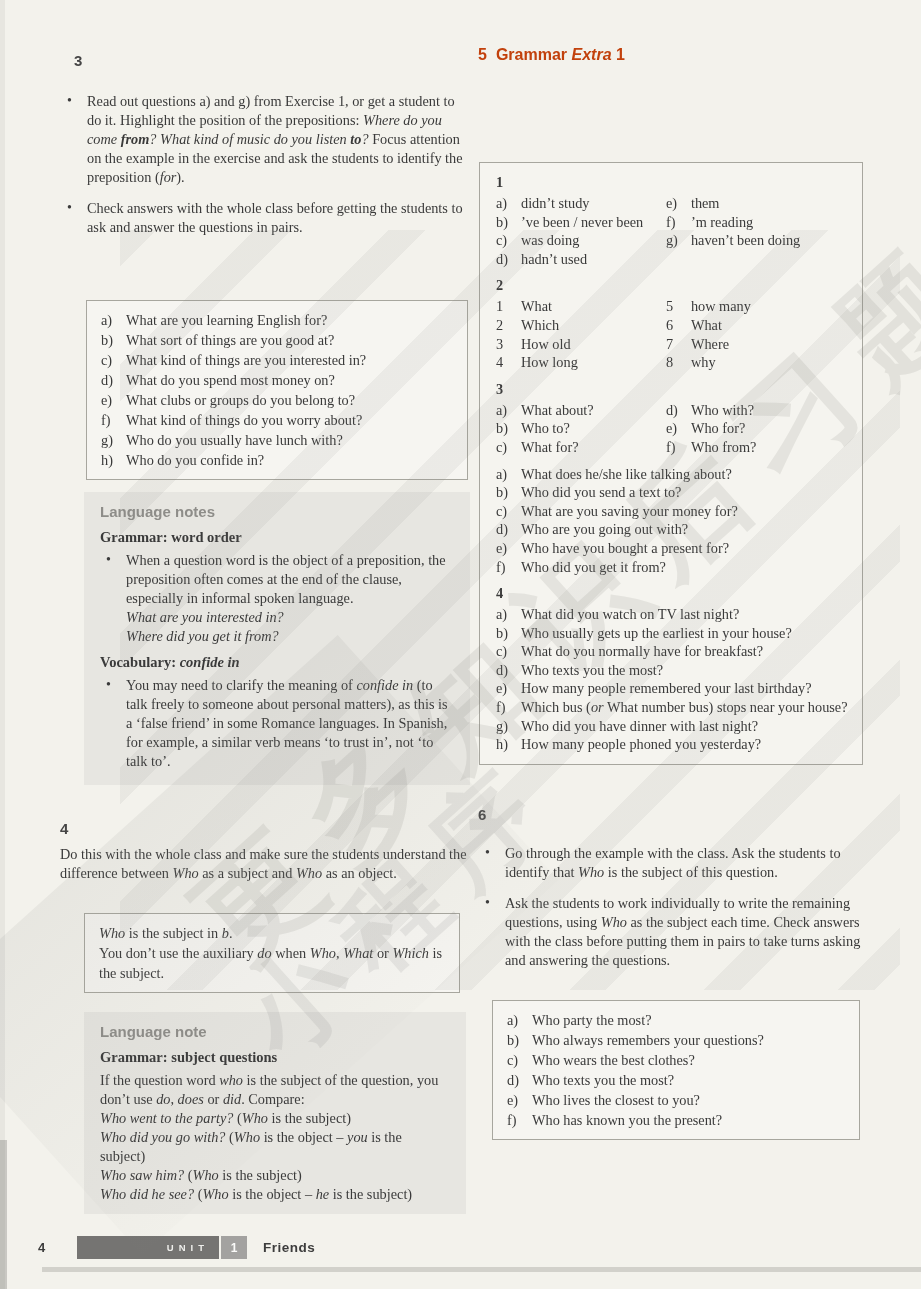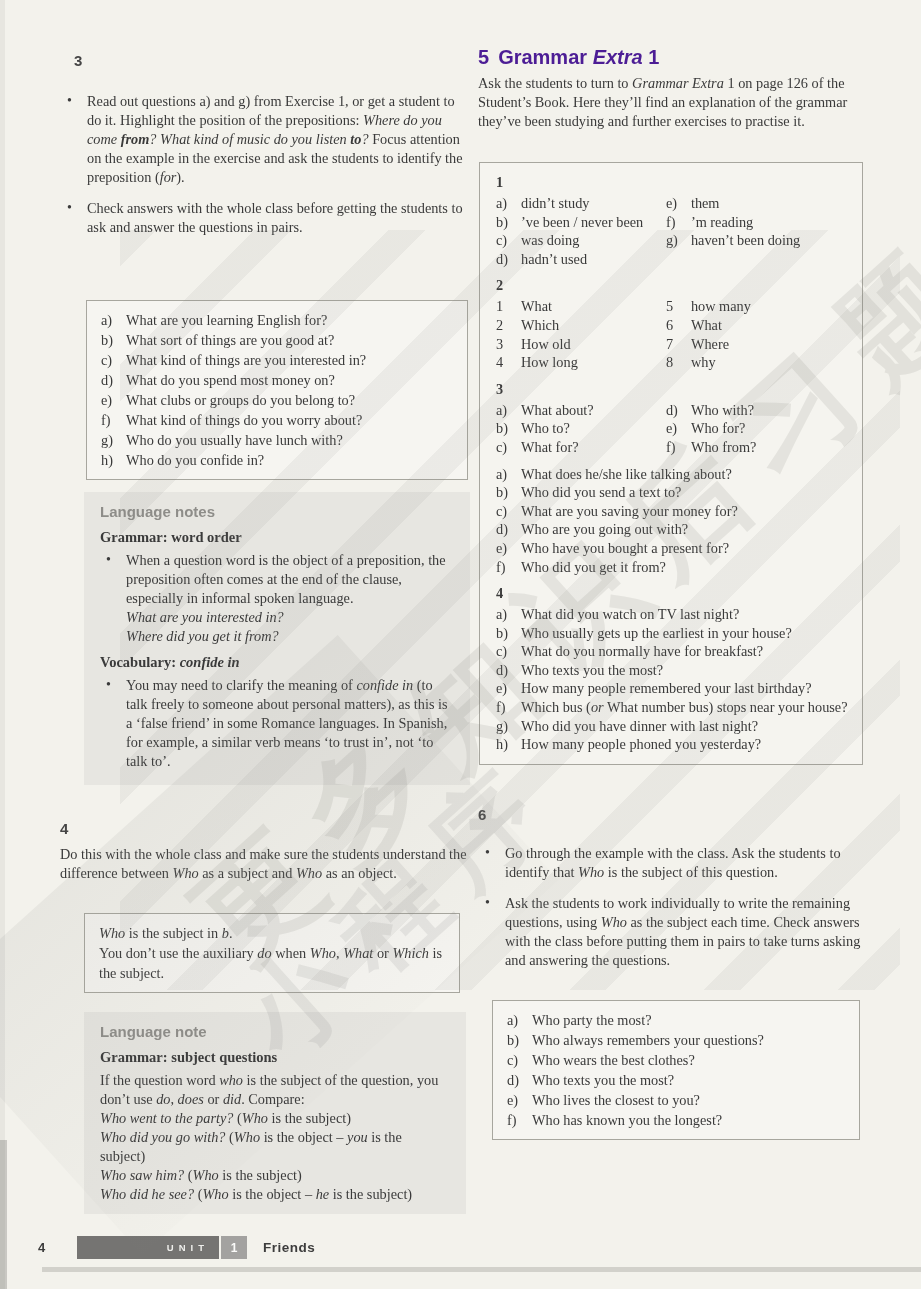--- a/index.html
+++ b/index.html
@@ -6,21 +6,21 @@
   .page{position:relative;width:921px;height:1289px;background:#f3f2ec;
         font-family:"Liberation Serif",serif;color:#3a3a3a;overflow:hidden;}
   .blk{position:absolute;}
   
   .sg-r{}
   .sg-i{font-style:italic;}
   .sg-b{font-weight:700;}
   .sg-bi{font-weight:700;font-style:italic;}
   
   .sec-num{font-family:"Liberation Sans",sans-serif;font-weight:700;font-size:15px;color:#454545;}
-  .h5{font-family:"Liberation Sans",sans-serif;font-weight:700;font-size:20px;color:#4c1d95;}
+  .h5{font-family:"Liberation Sans",sans-serif;font-weight:700;font-size:16px;color:#c2410c;}
   .h5 .num{margin-right:9px;}
   
   .para{font-size:14.3px;line-height:19px;}
   .bullets .bi{position:relative;padding-left:27px;margin-bottom:5px;font-size:14.3px;line-height:19px;margin-top:12px;}
   .bullets .bi::before{content:"•";position:absolute;left:7px;top:-1px;font-size:14px;color:#3a3a3a;}
   
   .wbox{border:1px solid #a7a69e;padding:9px 12px 9px 14px;background:rgba(255,255,255,0.25);}
   .kv{display:grid;grid-template-columns:25px 1fr;font-size:14.3px;line-height:20px;}
   .kv .lbl{}
   
@@ -152,21 +152,20 @@
         <div class="para"><span class="sg-i">Who did you go with?</span><span class="sg-r"> (</span><span class="sg-i">Who</span><span class="sg-r"> is the object – </span><span class="sg-i">you</span><span class="sg-r"> is the subject)</span></div>
         <div class="para"><span class="sg-i">Who saw him?</span><span class="sg-r"> (</span><span class="sg-i">Who</span><span class="sg-r"> is the subject)</span></div>
         <div class="para"><span class="sg-i">Who did he see?</span><span class="sg-r"> (</span><span class="sg-i">Who</span><span class="sg-r"> is the object – </span><span class="sg-i">he</span><span class="sg-r"> is the subject)</span></div>
       </div>
   </div>
 
   <div class="blk h5" style="left:478px;top:46px;">
     <span class="num">5</span><span><span class="sg-b">Grammar </span><span class="sg-bi">Extra</span><span class="sg-b"> 1</span></span>
   </div>
 
-  <div class="blk para" style="left:478px;top:74px;width:392px;"><span class="sg-r">Ask the students to turn to </span><span class="sg-i">Grammar Extra</span><span class="sg-r"> 1 on page 126 of the Student’s Book. Here they’ll find an explanation of the grammar they’ve been studying and further exercises to practise it.</span></div>
 
   <div class="blk kb" style="left:479px;top:162px;width:354px;">
     <div class="kb-num" style="margin-top:2px;">1</div>
     <div class="kb-cols">
       <div>
 
       <div class="kv">
             <span class="lbl">a)</span>
             <span>didn’t study</span>
           </div>
@@ -372,21 +371,21 @@
         <span class="txt">Who texts you the most?</span>
       </div>
 
       <div class="kv">
         <span class="lbl">e)</span>
         <span class="txt">Who lives the closest to you?</span>
       </div>
 
       <div class="kv">
         <span class="lbl">f)</span>
-        <span class="txt">Who has known you the longest?</span>
+        <span class="txt">Who has known you the present?</span>
       </div>
     </div>
 
   <div class="blk footer-page" style="left:38px;top:1240px;">4</div>
   <div class="unit-bar">
     <div class="unit-dark">UNIT</div>
     <div class="unit-light">1</div>
   </div>
   <div class="blk unit-title" style="left:263px;top:1240px;text-align:center;">Friends</div>
 

